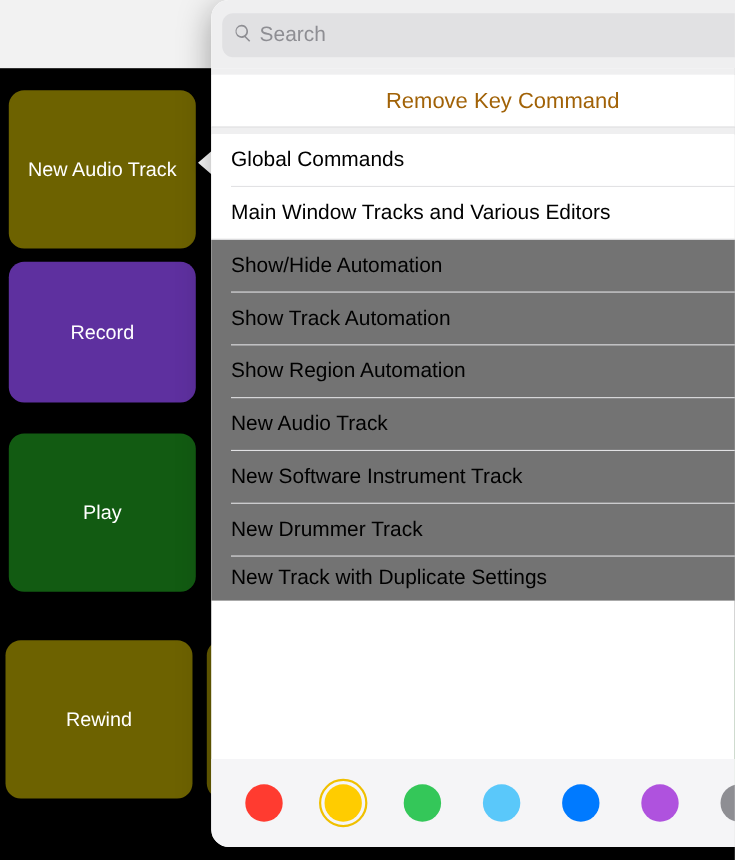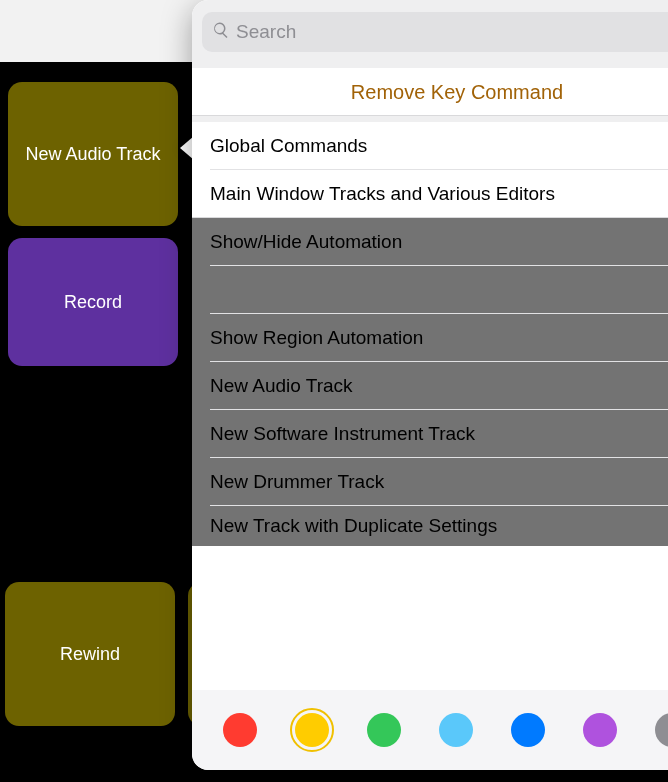--- a/index.html
+++ b/index.html
@@ -167,20 +167,23 @@
   <div class="top-bar-title">Edit Key Commands</div>
 </div>
 
 <div class="pads">
   <div class="pad pad-olive" style="left:8px; top:20px; width:170px; height:144px;">
     <span>New Audio Track</span>
   </div>
   <div class="pad pad-purple" style="left:8px; top:176px; width:170px; height:128px;">
     <span>Record</span>
   </div>
+  <div class="pad pad-green" style="left:8px; top:332px; width:170px; height:144px;">
+    <span>Play</span>
+  </div>
   <div class="pad pad-olive2" style="left:5px; top:520px; width:170px; height:144px;">
     <span>Rewind</span>
   </div>
 
   <div class="pad pad-olive2" style="left:188px; top:520px; width:440px; height:144px; opacity:1;"></div>
   <div class="pad pad-green" style="left:640px; top:520px; width:60px; height:144px;">
     
   </div>
 </div>
 
@@ -229,20 +232,21 @@
       <span class="row-full-sep"></span>
     </div>
   </div>
 
   <div class="sublist">
     <div class="row">
       <span>Show/Hide Automation</span>
       <span class="row-sep"></span>
     </div>
     <div class="row">
+      <span>Show Track Automation</span>
       <span class="row-sep"></span>
     </div>
     <div class="row">
       <span>Show Region Automation</span>
       <span class="row-sep"></span>
     </div>
     <div class="row">
       <span>New Audio Track</span>
       <span class="row-sep"></span>
     </div>

